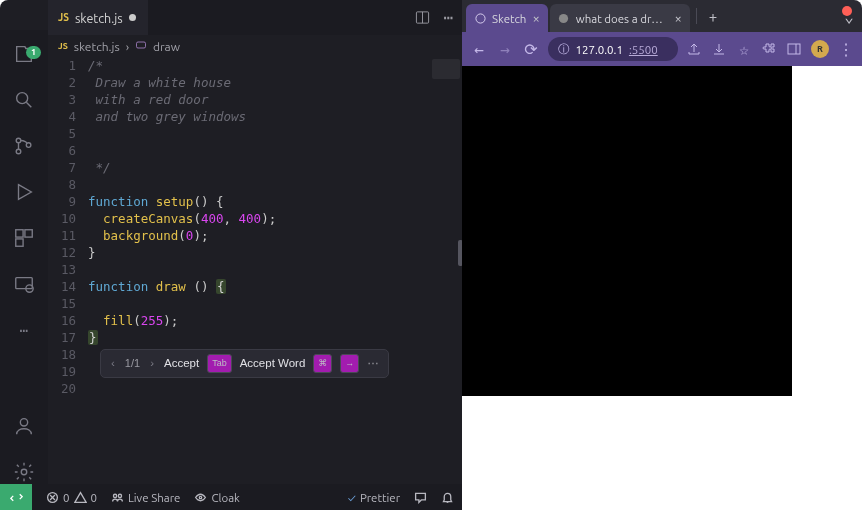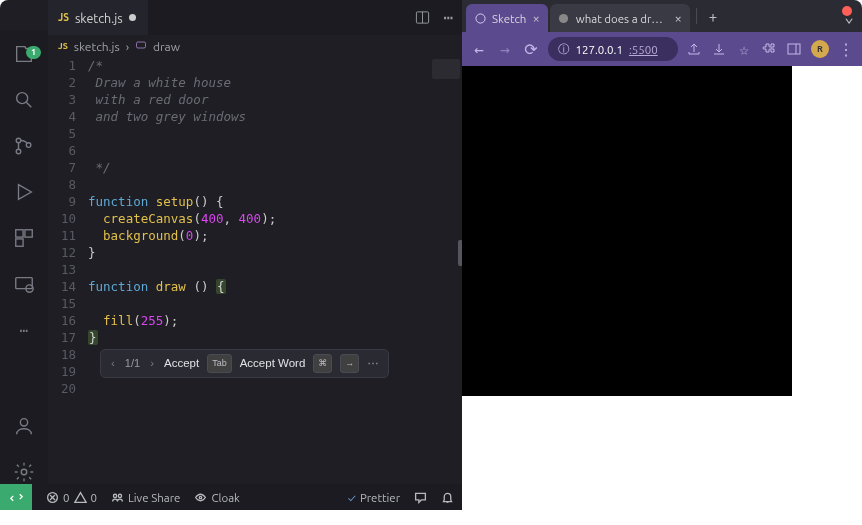--- a/index.html
+++ b/index.html
@@ -129,21 +129,21 @@
   border-radius: 5px;
   padding: 4px 8px;
   font-size: 11.5px;
   color: #c8c8d0;
   font-family: -apple-system, sans-serif;
 }
 .inline-widget .arrow { color: #7a7a85; cursor: pointer; padding: 0 2px; }
 .inline-widget .counter { color: #9a9aa2; font-size: 11px; }
 .inline-widget .act { color: #e0e0e5; cursor: pointer; }
 .inline-widget .key {
-  background: #404040; border: 1px solid #4a4a55;
+  background: #a21caf; border: 1px solid #4a4a55;
   border-radius: 3px; padding: 0 4px; font-size: 9px; color: #bdbdc5;
 }
 .inline-widget .more { color: #9a9aa2; cursor: pointer; letter-spacing: 1px; }
 .statusbar {
   height: 26px;
   background: #1b1b21;
   display: flex; align-items: center;
   gap: 14px;
   padding: 0 8px 0 0;
   color: #b8b8c0;

